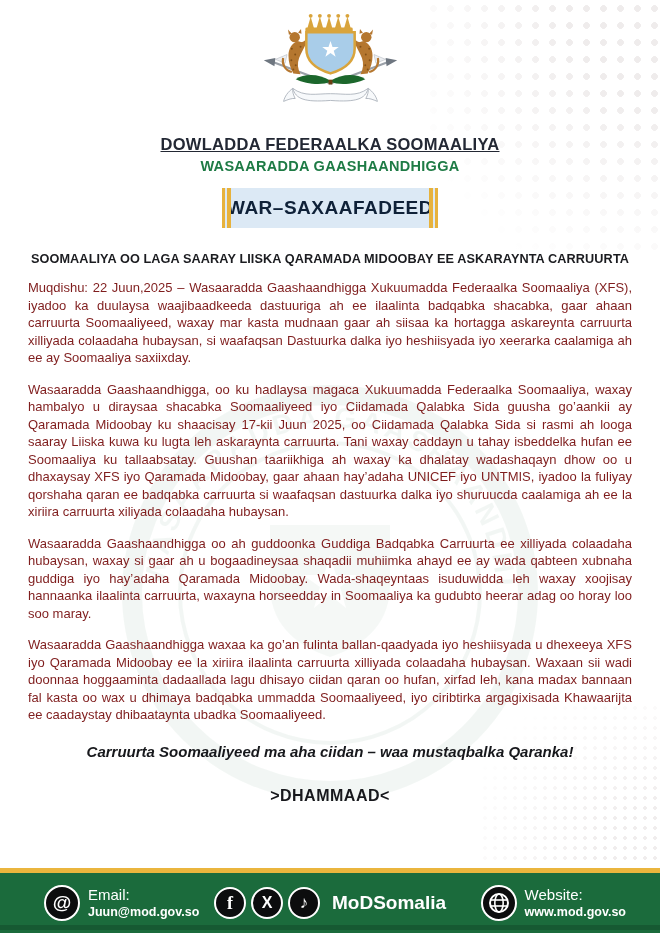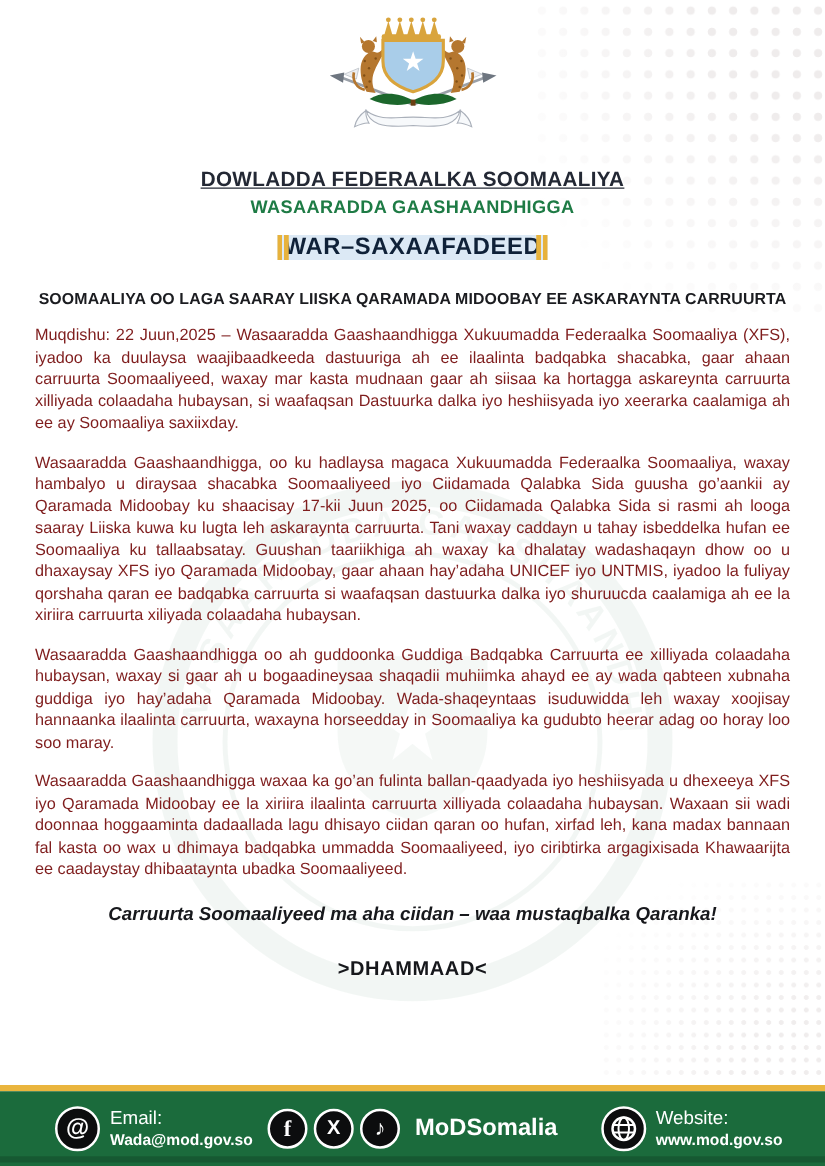--- a/index.html
+++ b/index.html
@@ -25,21 +25,21 @@
     opacity:0.05; z-index:0; pointer-events:none; }
 
   .content { position:relative; z-index:1; }
 
   
   .emblem { display:block; margin:12px auto 0; }
   .org-title { text-align:center; margin-top:7px; font-size:16.5px; font-weight:700;
     letter-spacing:.3px; color:#232834;text-decoration:underline; }
   .ministry-title { text-align:center; margin-top:4px; font-size:14.5px; font-weight:700;
     letter-spacing:.3px; color:#1E7B45; }
-  .banner { position:relative; margin:14px auto 0; width:216px; height:20px;
+  .banner { position:relative; margin:14px auto 0; width:216px; height:40px;
     background:#DCE9F5; display:flex; align-items:center; justify-content:center; }
   .banner-text { font-size:19px; font-weight:700; letter-spacing:.5px; color:#0F2138; }
   .gold-bars { position:absolute; top:0; bottom:0; width:9px;
     background:linear-gradient(90deg,#E7B23C 0 3.5px, #DCE9F5 3.5px 5.5px, #E7B23C 5.5px 9px); }
   .gold-bars.left { left:0; }
   .gold-bars.right { right:0; }
 
   
   .headline { margin:24px 26px 0; text-align:center; font-size:12.7px; font-weight:700;
     color:#1B1C20; letter-spacing:.1px; }
@@ -200,21 +200,21 @@
   <footer class="footer">
     <div class="footer-stripe"></div>
     <div class="footer-band">
 
       <div class="footer-item footer-left">
         <span class="circle-icon">
           <span class="glyph-at">@</span>
         </span>
         <span class="footer-textcol">
           <span class="footer-label">Email:</span>
-          <span class="footer-value">Wada@mod.gov.so</span>
+          <span class="footer-value">Juun@mod.gov.so</span>
         </span>
       </div>
 
       <div class="footer-item social-group">
         <span class="circle-icon small">
           <span class="glyph-f">f</span>
         </span>
         <span class="circle-icon small">
           <span class="glyph-x">X</span>
         </span>

